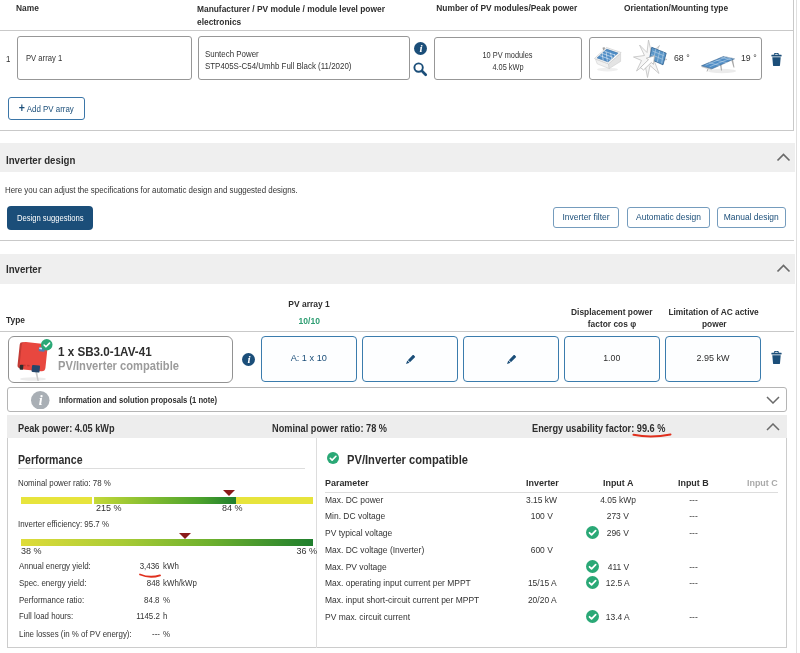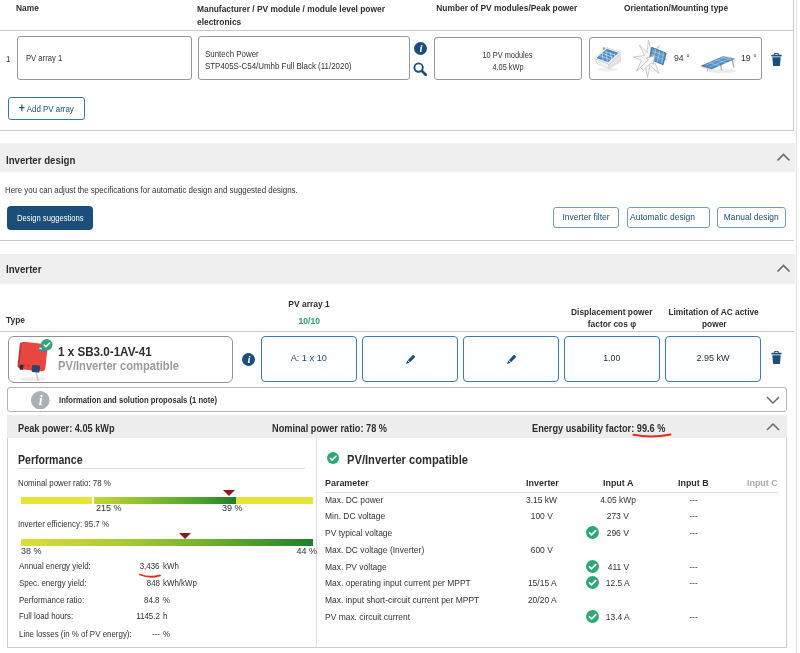--- a/index.html
+++ b/index.html
@@ -58,21 +58,21 @@
 <polygon points="0.5,12.5 12.5,1.5 27.2,6.6 14.5,17.9" fill="#fcfcfc" stroke="#c2c2c2" stroke-width="0.6"></polygon>
 <polygon points="2.9,11.9 12.7,3.1 24.2,7.1 14.1,16.1" fill="#4f8dc6" stroke="#2f5f8f" stroke-width="0.4"></polygon>
 <path d="M5.6 9.5 L16.6 13.6 M8 7.3 L19.1 11.4 M10.4 5.2 L21.6 9.3 M7.8 4.8 L9.2 14.4 M12.1 5.7 L13.4 15.4 M16.5 6.7 L17.8 13.7 M20.5 8 L21.2 11.8" stroke="#ffffff" stroke-width="0.6" fill="none" opacity="0.85"></path>
 </svg></div>
 <div class="a" style="left:633px;top:39px"><svg width="36" height="39" viewBox="0 0 36 39">
 <path d="M15.5 1 L18.5 14 L26.5 6.5 L21.5 16.5 L34 20.5 L21.5 22.5 L26 34.5 L17 26.5 L14.5 38.5 L12 25.5 L3.5 32 L8.5 21.5 L0.5 18 L11.5 16.5 L6.5 6 L14 13.5 Z" fill="#f6f6f6" stroke="#c0c0c0" stroke-width="0.8" stroke-linejoin="round"></path>
 <polygon points="18.7,8.3 33.2,14.2 30,25.8 16.6,19.8" fill="#5a96c8" stroke="#2c5e8e" stroke-width="0.8"></polygon>
 <path d="M19.5 12 L30.8 16.7 M18.3 15.5 L29.5 20.3 M22.8 10 L20.3 21.3 M26.8 11.7 L24.3 23 M30.6 13.2 L28.6 24.4" stroke="#bcd4e8" stroke-width="0.6" fill="none"></path>
 <path d="M7.5 28.5 L15.5 20.7 L13.3 19.2 L21.5 16.8 L20.5 25.3 L18.3 23.5 L10.5 31 Z" fill="#ffffff" stroke="#ababab" stroke-width="0.7" stroke-linejoin="round"></path>
 </svg></div>
-<div class="a" style="left:674px;top:53px"><span class="t x97">94 °</span></div>
+<div class="a" style="left:674px;top:53px"><span class="t x97">68 °</span></div>
 <div class="a" style="left:700px;top:52px"><svg width="38" height="22" viewBox="0 0 38 22">
 <ellipse cx="22" cy="19" rx="14" ry="2.2" fill="#ebebeb"></ellipse>
 <polygon points="8,15.5 6.5,19.5 7.3,19.5 9.2,15.8" fill="#a8a8a8"></polygon>
 <polygon points="20,12.5 21,18.5 22,18.5 21.4,12.5" fill="#a8a8a8"></polygon>
 <polygon points="31,7 33.5,15.5 34.5,15.5 32.8,6.5" fill="#a8a8a8"></polygon>
 <polygon points="1.5,13.8 11.5,17 12,18.3 1.8,15.2" fill="#cfcfcf"></polygon>
 <polygon points="1.5,13.8 23.5,4.5 34.5,6.8 12,16.8" fill="#4f8dc6" stroke="#38618c" stroke-width="0.6"></polygon>
 <path d="M5.5 13.2 L26.5 4.7 M9.5 14.8 L31 6 M9 10.7 L20 13.5 M15.5 8 L27 10.7 M21.5 5.5 L32 8" stroke="#bcd4e8" stroke-width="0.6" fill="none"></path>
 <polygon points="23.5,4.5 34.5,6.8 35.3,6.5 24.5,4.2" fill="#e8e8e8"></polygon>
 </svg></div>
@@ -92,21 +92,21 @@
 <div class="a bar" style="left:0;top:143px;width:795px;height:29px"></div>
 <div class="a b f11" style="left:6px;top:154px"><span class="t">Inverter design</span></div>
 <div class="a" style="left:776px;top:153px"><svg width="15" height="9">
       <path d="M1.5 7.5l6-6 6 6" stroke="#6a6a6a" stroke-width="1.7" fill="none"></path>
     </svg></div>
 
 <div class="a" style="left:5px;top:185px"><span class="t">Here you can adjust the specifications for automatic design and suggested designs.</span></div>
 <div class="a" style="left:7px;top:206px;width:86px;height:24px;background:#1b4e79;border-radius:4px;color:#fff;text-align:center;line-height:24px"><span class="t tc x85">Design suggestions</span></div>
 
 <div class="a nav" style="left:553px;top:207px;width:66px;height:21px;border:1px solid #759cbd;border-radius:3px;text-align:center;line-height:19px"><span class="t tc x94">Inverter filter</span></div>
-<div class="a nav" style="left:627px;top:207px;width:83px;height:21px;border:1px solid #759cbd;border-radius:3px;line-height:19px"><span class="t tc x94">Automatic design</span></div>
+<div class="a nav" style="left:627px;top:207px;width:83px;height:21px;border:1px solid #759cbd;border-radius:3px;text-align:center;line-height:19px"><span class="t tc x94">Automatic design</span></div>
 <div class="a nav" style="left:717px;top:207px;width:69px;height:21px;border:1px solid #759cbd;border-radius:3px;text-align:center;line-height:19px"><span class="t tc x94">Manual design</span></div>
 
 <div class="a hl" style="left:0;top:240px;width:794px"></div>
 
 <div class="a bar" style="left:0;top:254px;width:795px;height:30px"></div>
 <div class="a b f11" style="left:6px;top:263px"><span class="t">Inverter</span></div>
 <div class="a" style="left:776px;top:264px"><svg width="15" height="9">
       <path d="M1.5 7.5l6-6 6 6" stroke="#6a6a6a" stroke-width="1.7" fill="none"></path>
     </svg></div>
 
@@ -190,26 +190,26 @@
 <div class="a" style="left:7px;top:438px;width:780px;height:210px;border:1px solid #ccc;border-top:none;background:#fff"></div>
 <div class="a vl" style="left:316px;top:438px;height:210px;background:#ddd"></div>
 
 <div class="a b f10" style="left:18px;top:453px"><span class="t">Performance</span></div>
 <div class="a hl" style="left:18px;top:468px;width:287px;background:#ddd"></div>
 <div class="a" style="left:18px;top:478.3px"><span class="t">Nominal power ratio: 78 %</span></div>
 <div class="a" style="left:20.5px;top:496.5px;width:292px;height:7px;background:linear-gradient(to right,#e7e43c 0,#e7e43c 71px,#c3d838 74px,#8fc232 118px,#4da32c 178px,#1f7e2d 215px,#e7e43c 215.5px,#e7e43c 100%)"></div>
 <div class="a" style="left:92px;top:496.5px;width:1.5px;height:7px;background:#fff"></div>
 <div class="a" style="left:223px;top:490px;width:0;height:0;border-left:6px solid transparent;border-right:6px solid transparent;border-top:6.5px solid #8b1a1a"></div>
 <div class="a" style="left:96px;top:503.2px"><span class="t" style="transform:scaleX(1)">215 %</span></div>
-<div class="a" style="left:222px;top:503.2px"><span class="t" style="transform:scaleX(1)">39 %</span></div>
+<div class="a" style="left:222px;top:503.2px"><span class="t" style="transform:scaleX(1)">84 %</span></div>
 <div class="a" style="left:18px;top:519px"><span class="t">Inverter efficiency: 95.7 %</span></div>
 <div class="a" style="left:20.5px;top:539px;width:292px;height:7px;background:linear-gradient(to right,#dfdc3a,#a8cb35 35%,#6db02d 65%,#1f7e2d 100%)"></div>
 <div class="a" style="left:179px;top:532.5px;width:0;height:0;border-left:6px solid transparent;border-right:6px solid transparent;border-top:6.5px solid #8b1a1a"></div>
 <div class="a" style="left:21px;top:546.3px"><span class="t" style="transform:scaleX(1)">38 %</span></div>
-<div class="a" style="left:217px;top:546.3px;width:100px;text-align:right"><span class="t tr" style="transform:scaleX(1)">44 %</span></div>
+<div class="a" style="left:217px;top:546.3px;width:100px;text-align:right"><span class="t tr" style="transform:scaleX(1)">36 %</span></div>
 
 <div class="a" style="left:19px;top:561.3px"><span class="t">Annual energy yield:</span></div>
 <div class="a" style="left:18px;top:561.3px;width:142px;text-align:right"><span class="t tr">3,436</span></div>
 <div class="a" style="left:163px;top:561.3px"><span class="t">kWh</span></div>
 <div class="a" style="left:139px;top:570.5px"><svg width="22" height="6">
       <path d="M1 1.5 Q 11 5.6 21 2.3" stroke="#e0301e" stroke-width="1.8" fill="none" stroke-linecap="round"></path>
     </svg></div>
 <div class="a" style="left:19px;top:578px"><span class="t">Spec. energy yield:</span></div>
 <div class="a" style="left:18px;top:578px;width:142px;text-align:right"><span class="t tr">848</span></div>
 <div class="a" style="left:163px;top:578px"><span class="t">kWh/kWp</span></div>

